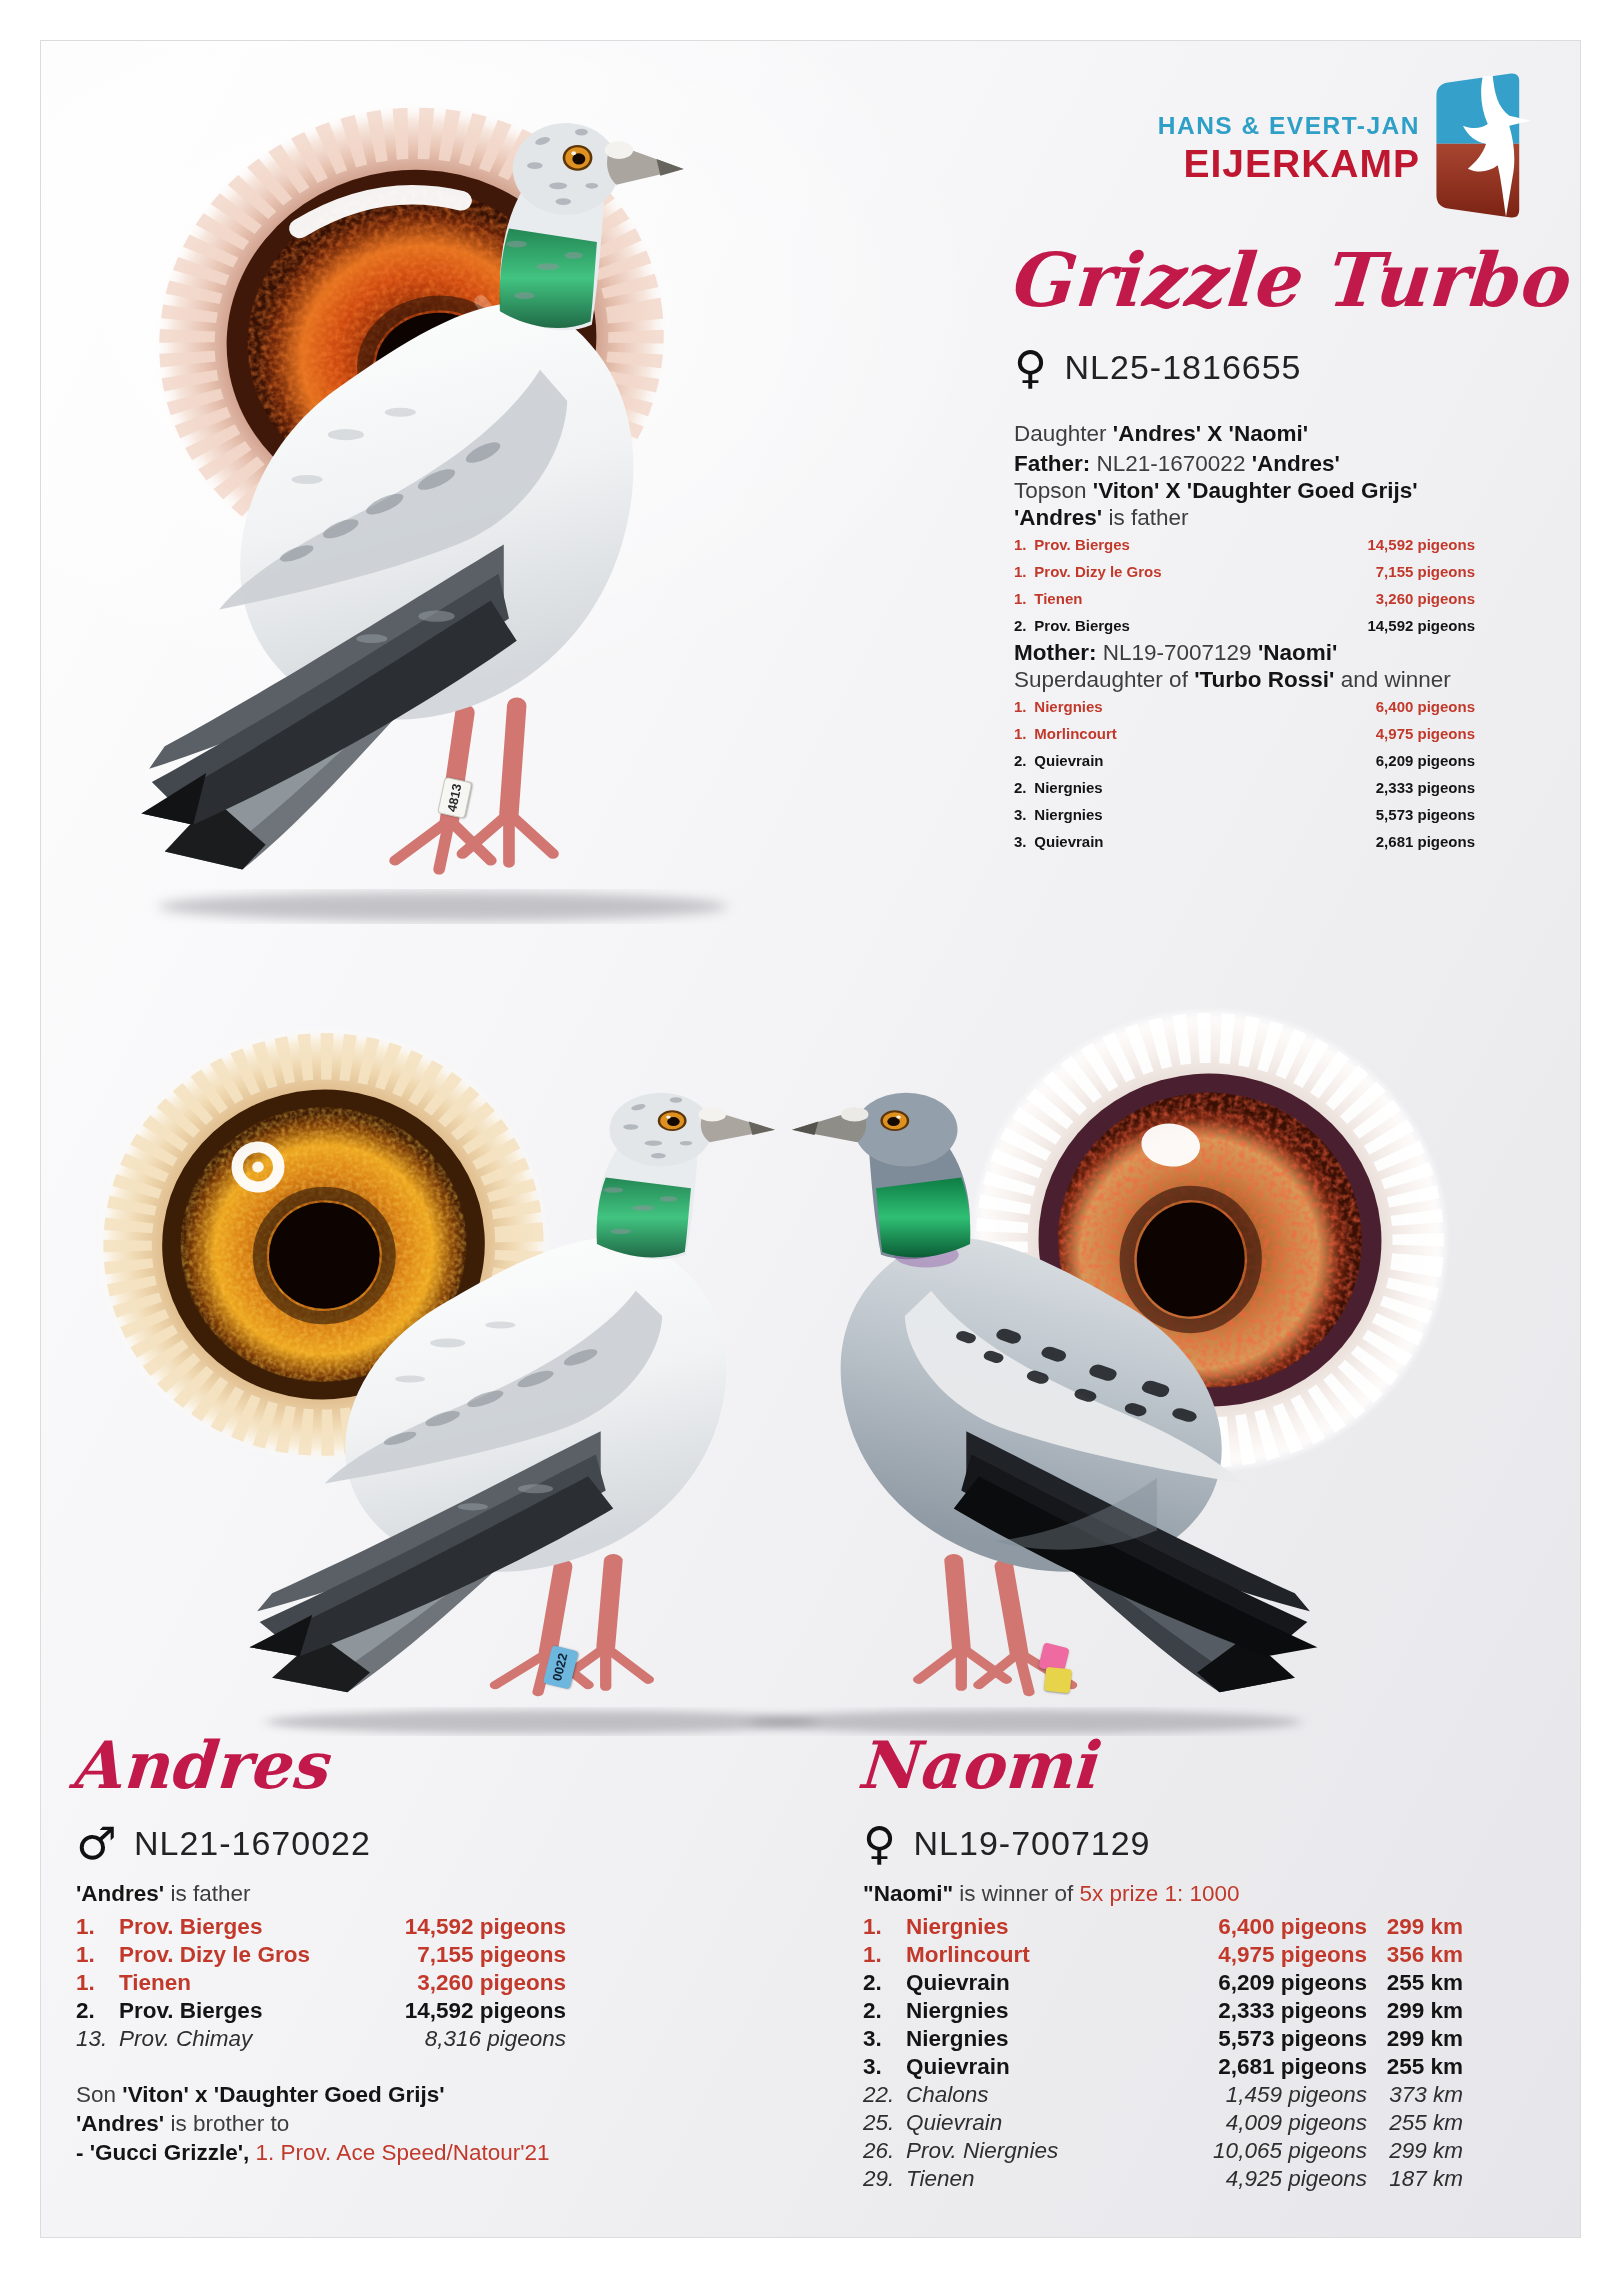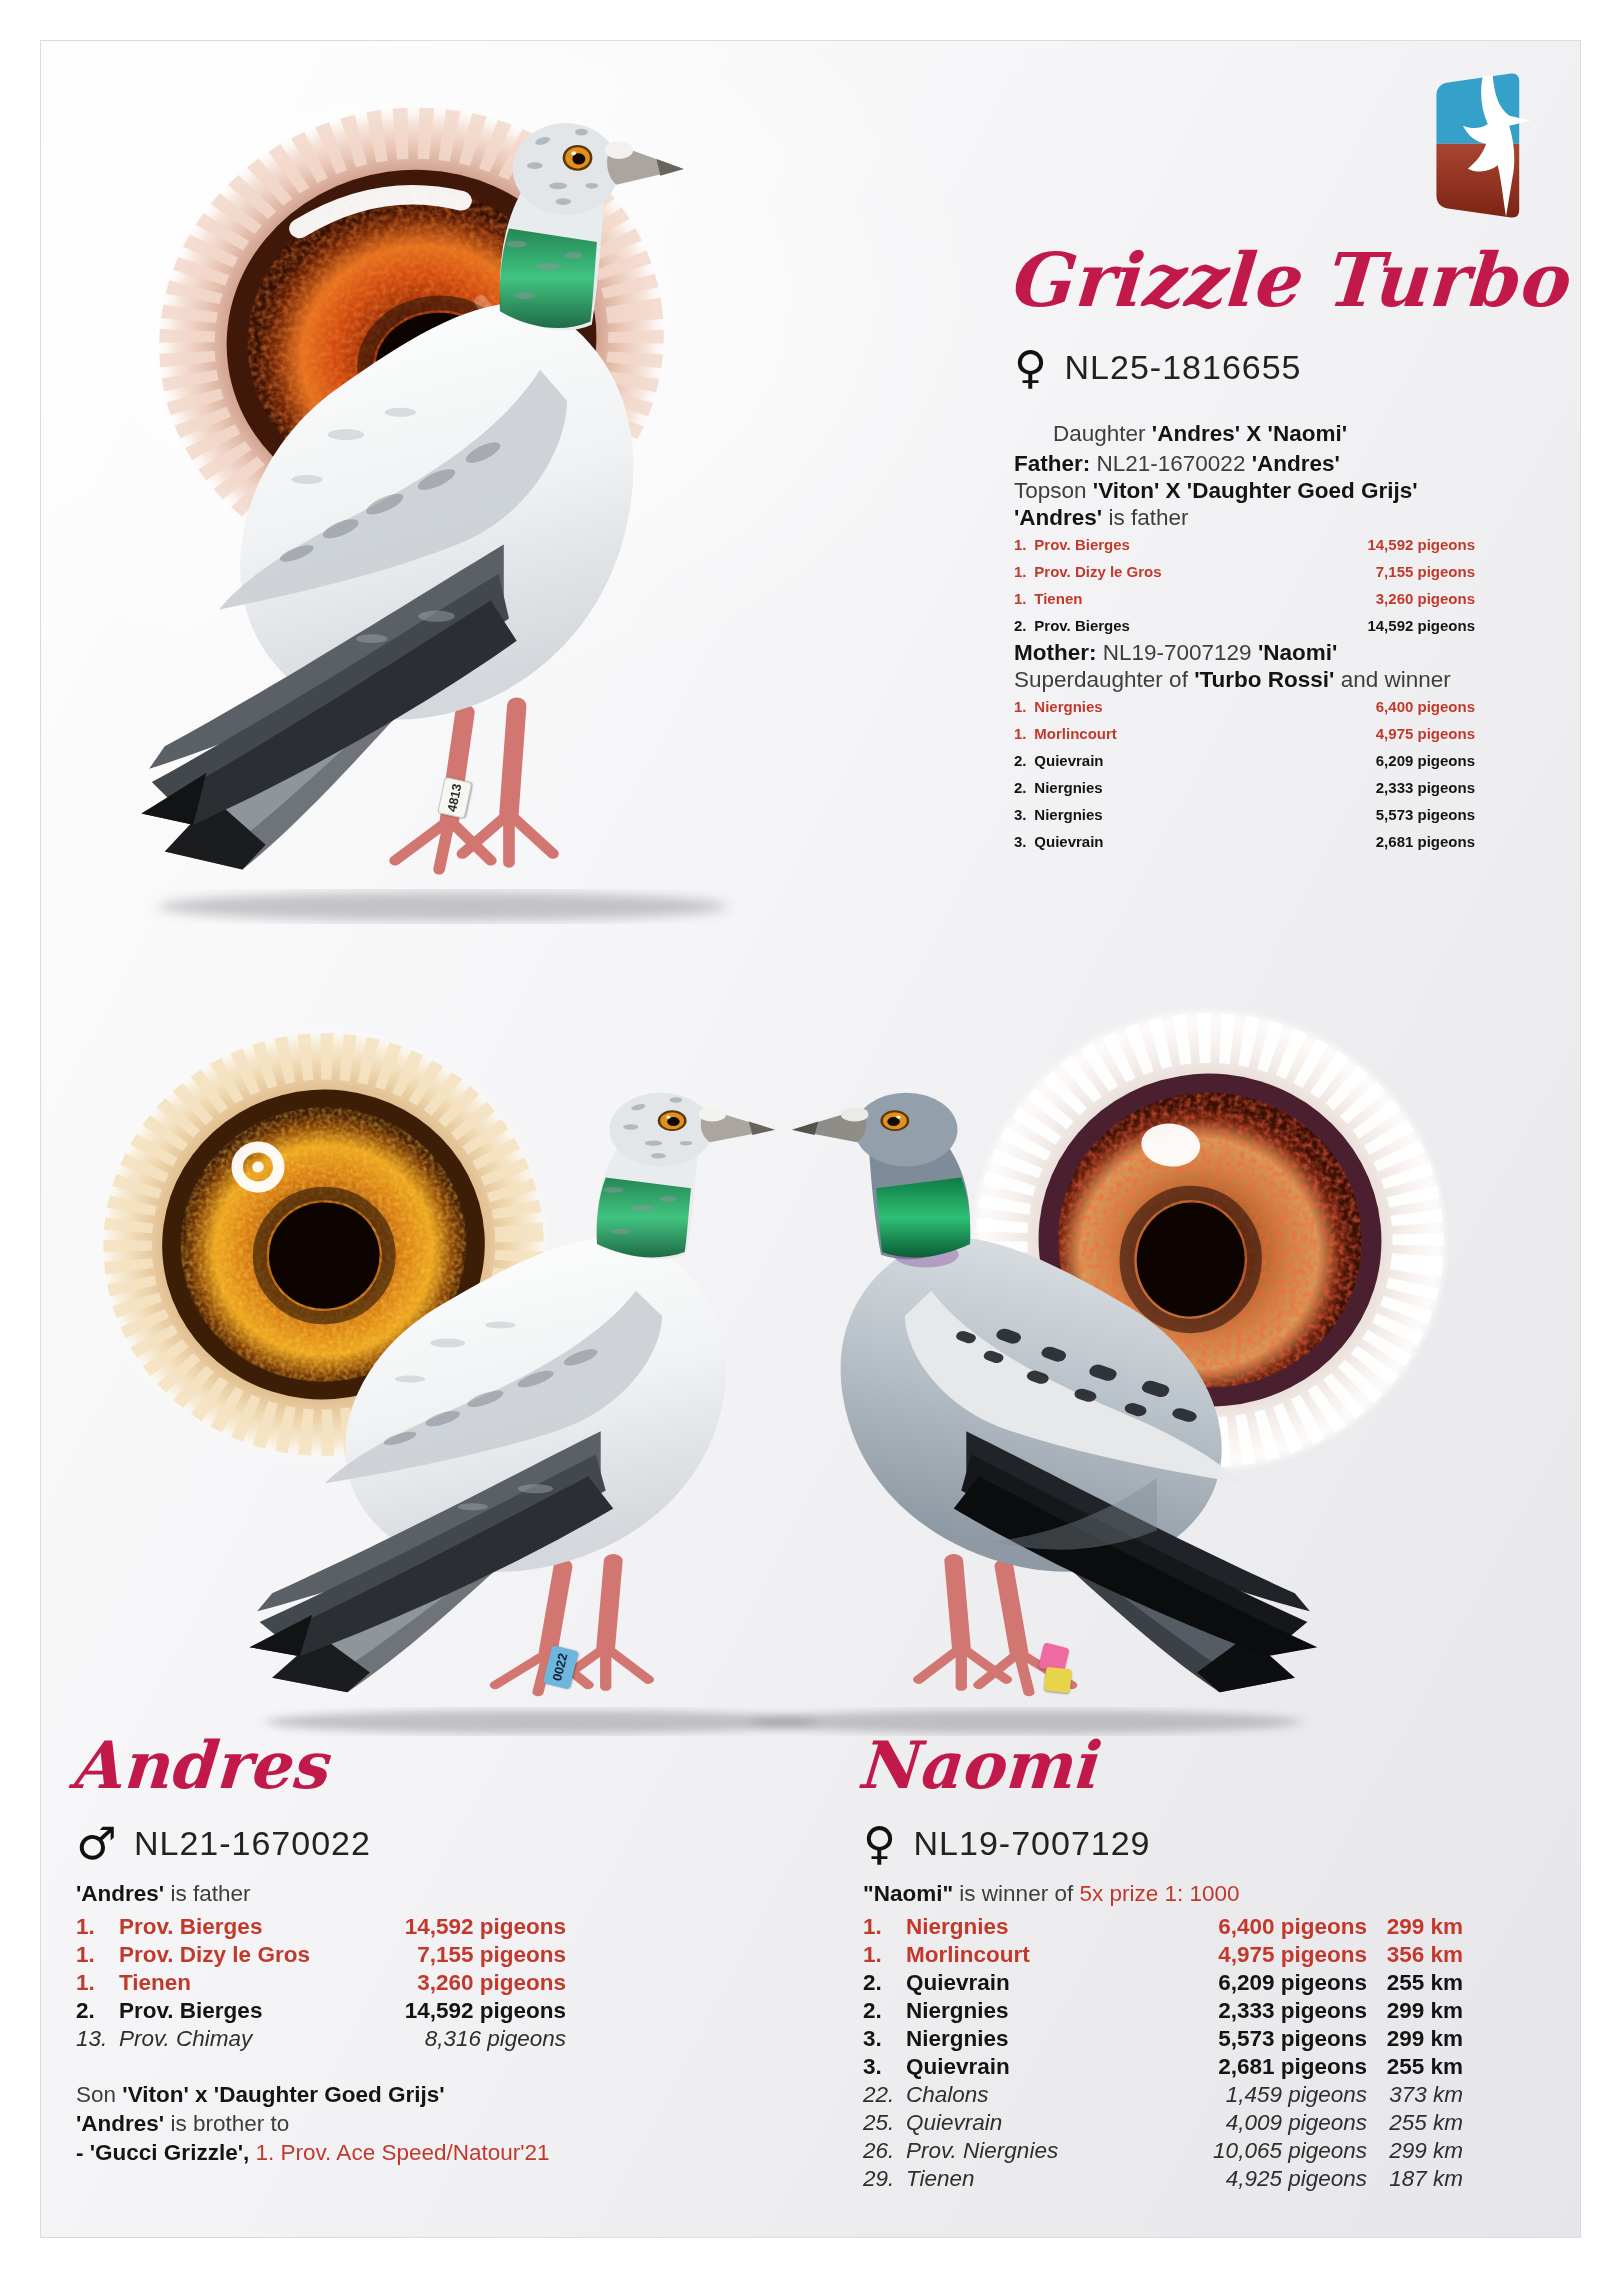--- a/index.html
+++ b/index.html
@@ -253,34 +253,38 @@
     <path d="M128,88 q8,14 2,30" stroke="#ffffff" stroke-width="5" stroke-linecap="round" fill="none" opacity="0.25"></path>
   </svg>
 
   <svg class="abs" style="left:113px;top:76px;width:647px;height:863px;" viewBox="0 0 500 770" preserveAspectRatio="none">
     <use href="#pgz"></use>
   </svg>
   <div class="band white abs" style="left:436px;top:784px;width:35px;height:25.5px;transform:rotate(-78deg);">
     <span>4813</span>
   </div>
 
+  <div class="logotext abs" style="left:1106px;top:112px;">
+    <div class="logo1">HANS &amp; EVERT-JAN</div>
+    <div class="logo2">EIJERKAMP</div>
+  </div>
   <svg class="abs" style="left:1423px;top:71px;width:108px;height:149px;" viewBox="0 0 130 180">
     <path d="M16,30 Q16,16 30,14 L106,3 Q116,2 116,12 L116,88 L16,88 Z" fill="#35a0c9"></path>
     <path d="M16,88 L116,88 L116,168 Q116,178 106,177 L30,166 Q16,164 16,150 Z" fill="url(#gRedL)"></path>
     <path d="M84,6 C86,26 90,44 104,54 L130,60 L104,66 C110,86 112,108 108,128 L100,176 C96,150 94,130 90,114 C80,122 66,124 54,118 C64,110 72,100 76,88 C64,86 54,78 48,66 C58,70 70,70 78,64 C70,46 68,26 72,6 Z" fill="#ffffff"></path>
   </svg>
 
   <div class="script title abs" style="left:1014px;top:243px;">Grizzle Turbo</div>
 
   <div class="sexrow abs" style="left:1014px;top:345px;">
     <span class="sexicon">♀</span>
     <span class="ringno">NL25-1816655</span>
   </div>
 
-  <p class="pl abs" style="left:1014px;top:420px;margin-left:39px;"><span>Daughter </span><b>'Andres' X 'Naomi'</b></p>
+  <p class="pl abs" style="left:1014px;top:420px;"><span>Daughter </span><b>'Andres' X 'Naomi'</b></p>
 
   <div class="abs" style="left:1014px;top:450px;width:461px;">
     <p class="pl"><b>Father:</b><span> NL21-1670022 </span><b>'Andres'</b></p>
     <p class="pl"><span>Topson </span><b>'Viton' X 'Daughter Goed Grijs'</b></p>
     <p class="pl"><b>'Andres'</b><span> is father</span></p>
 
     <div class="rw red">
         <span class="nm"><span class="p">1.</span><span>Prov. Bierges</span></span>
         <span class="val">14,592 pigeons</span>
       </div>

